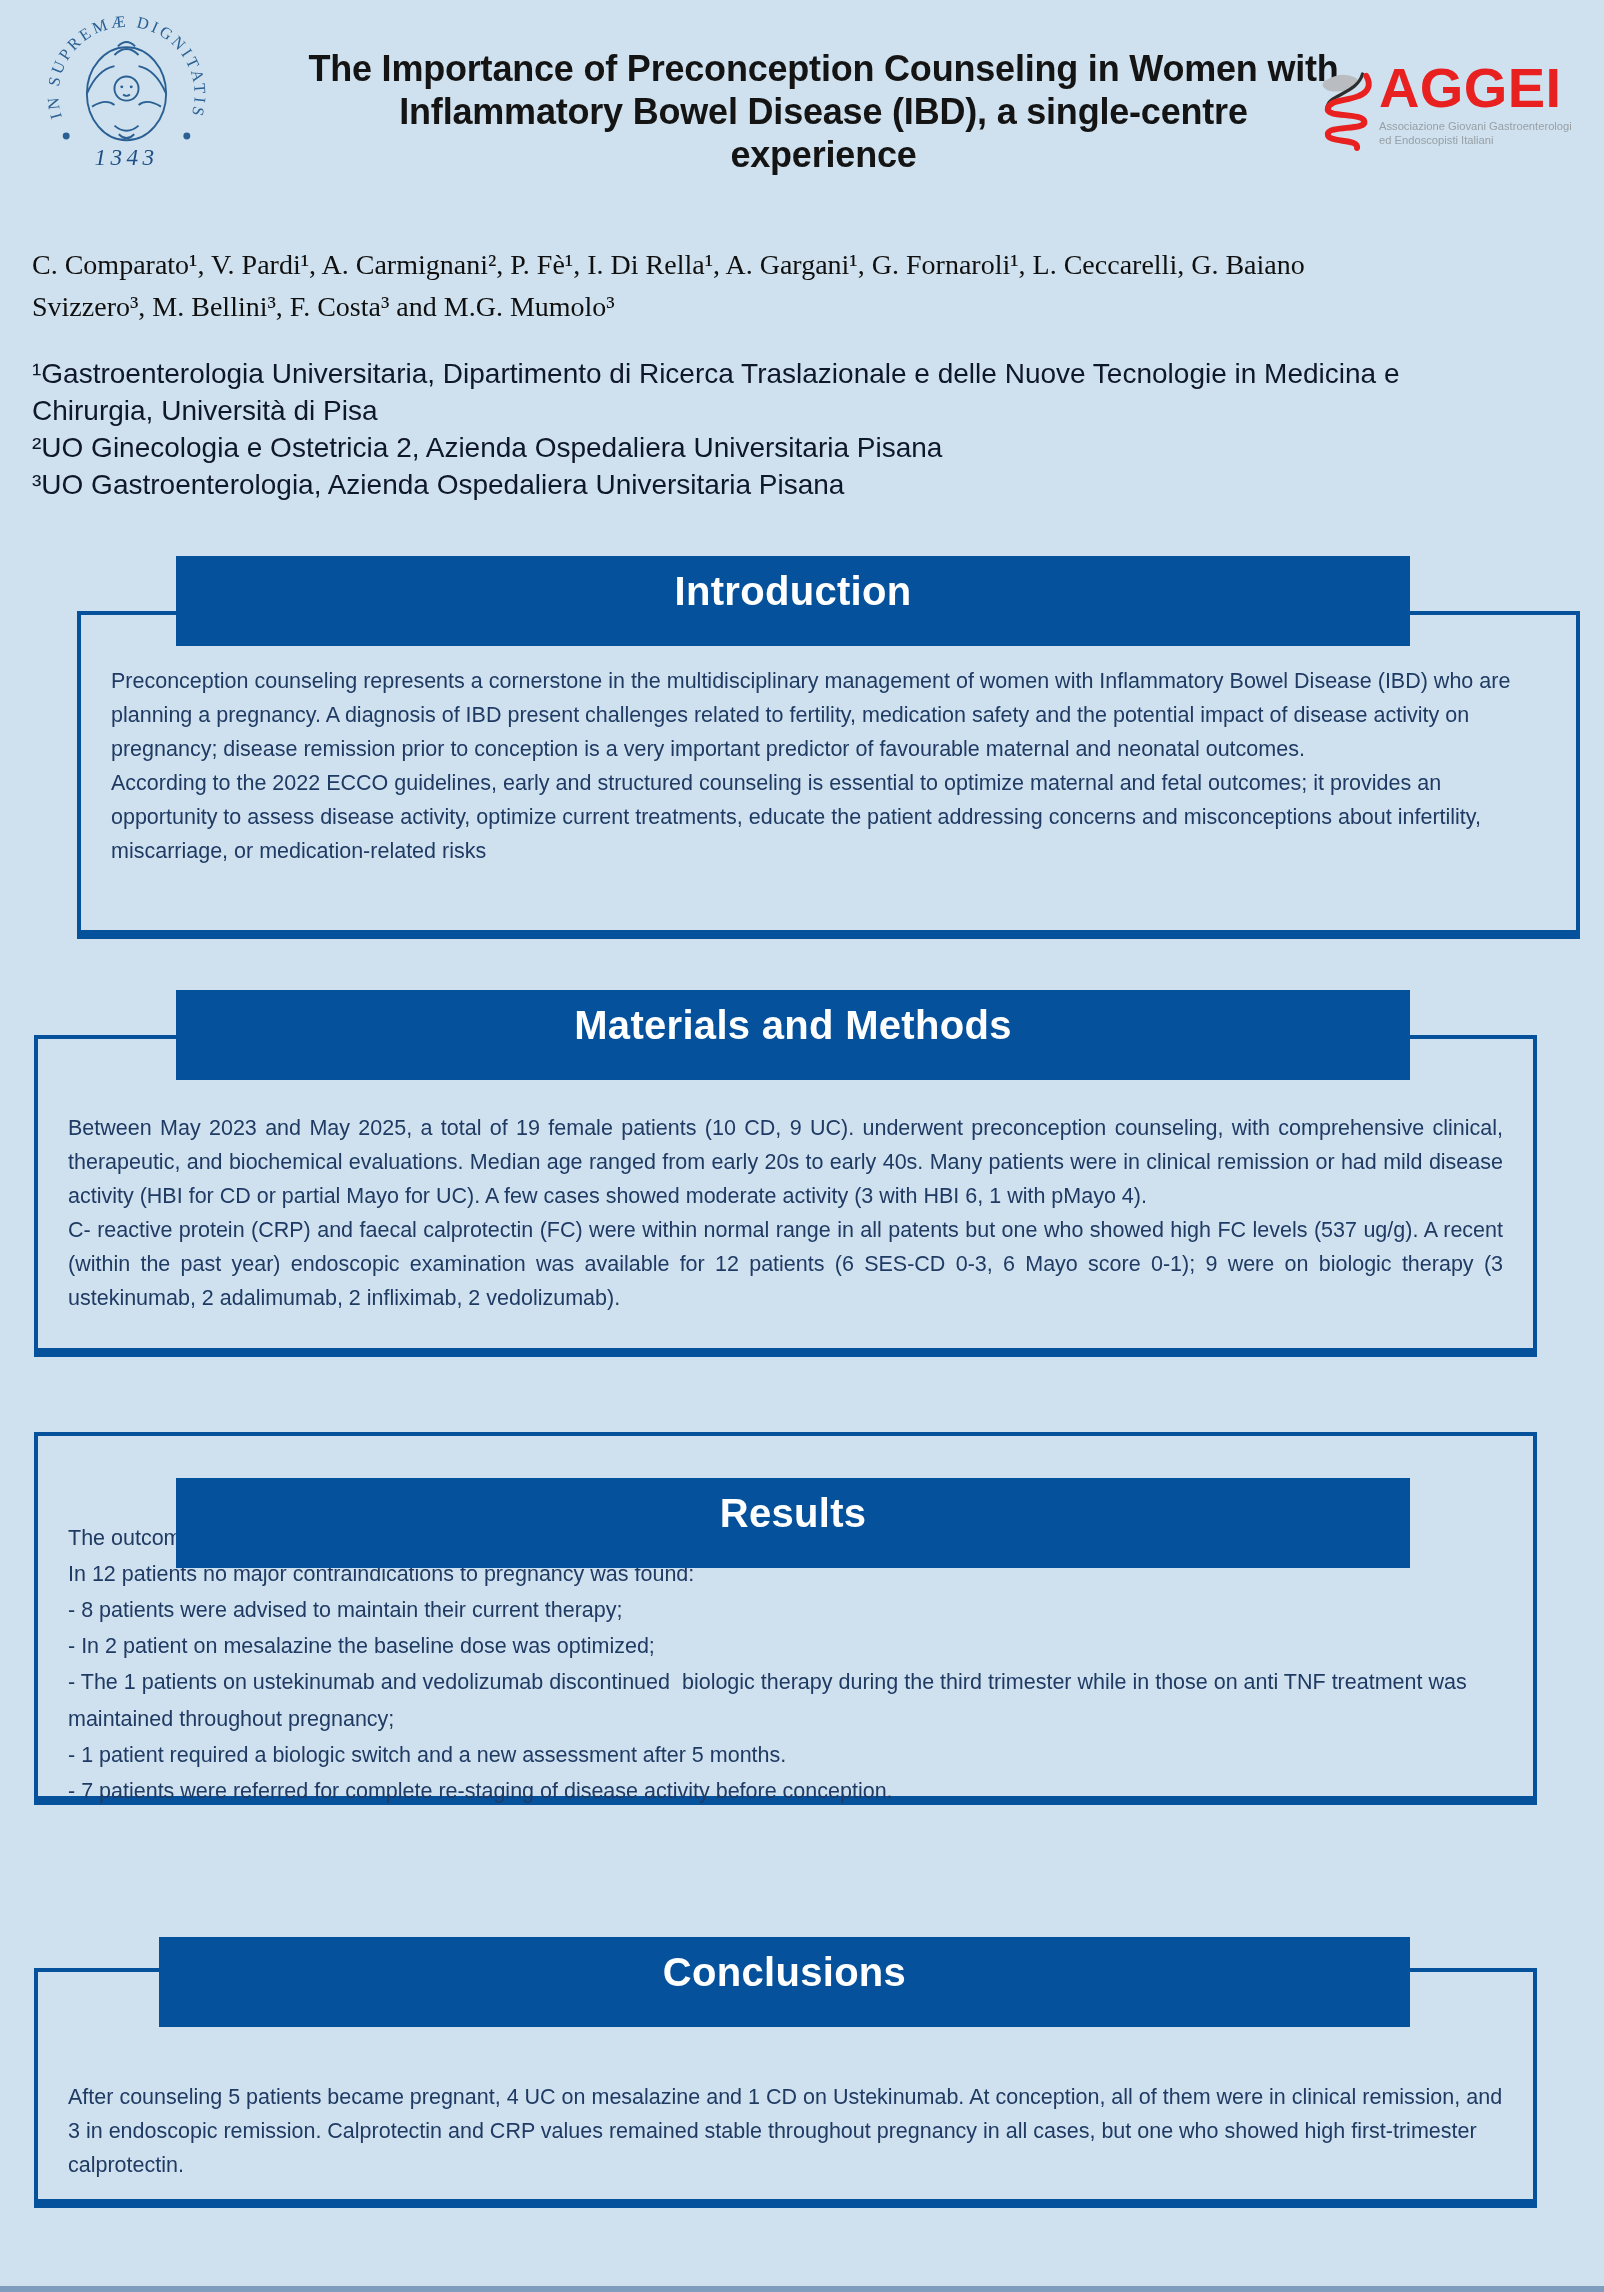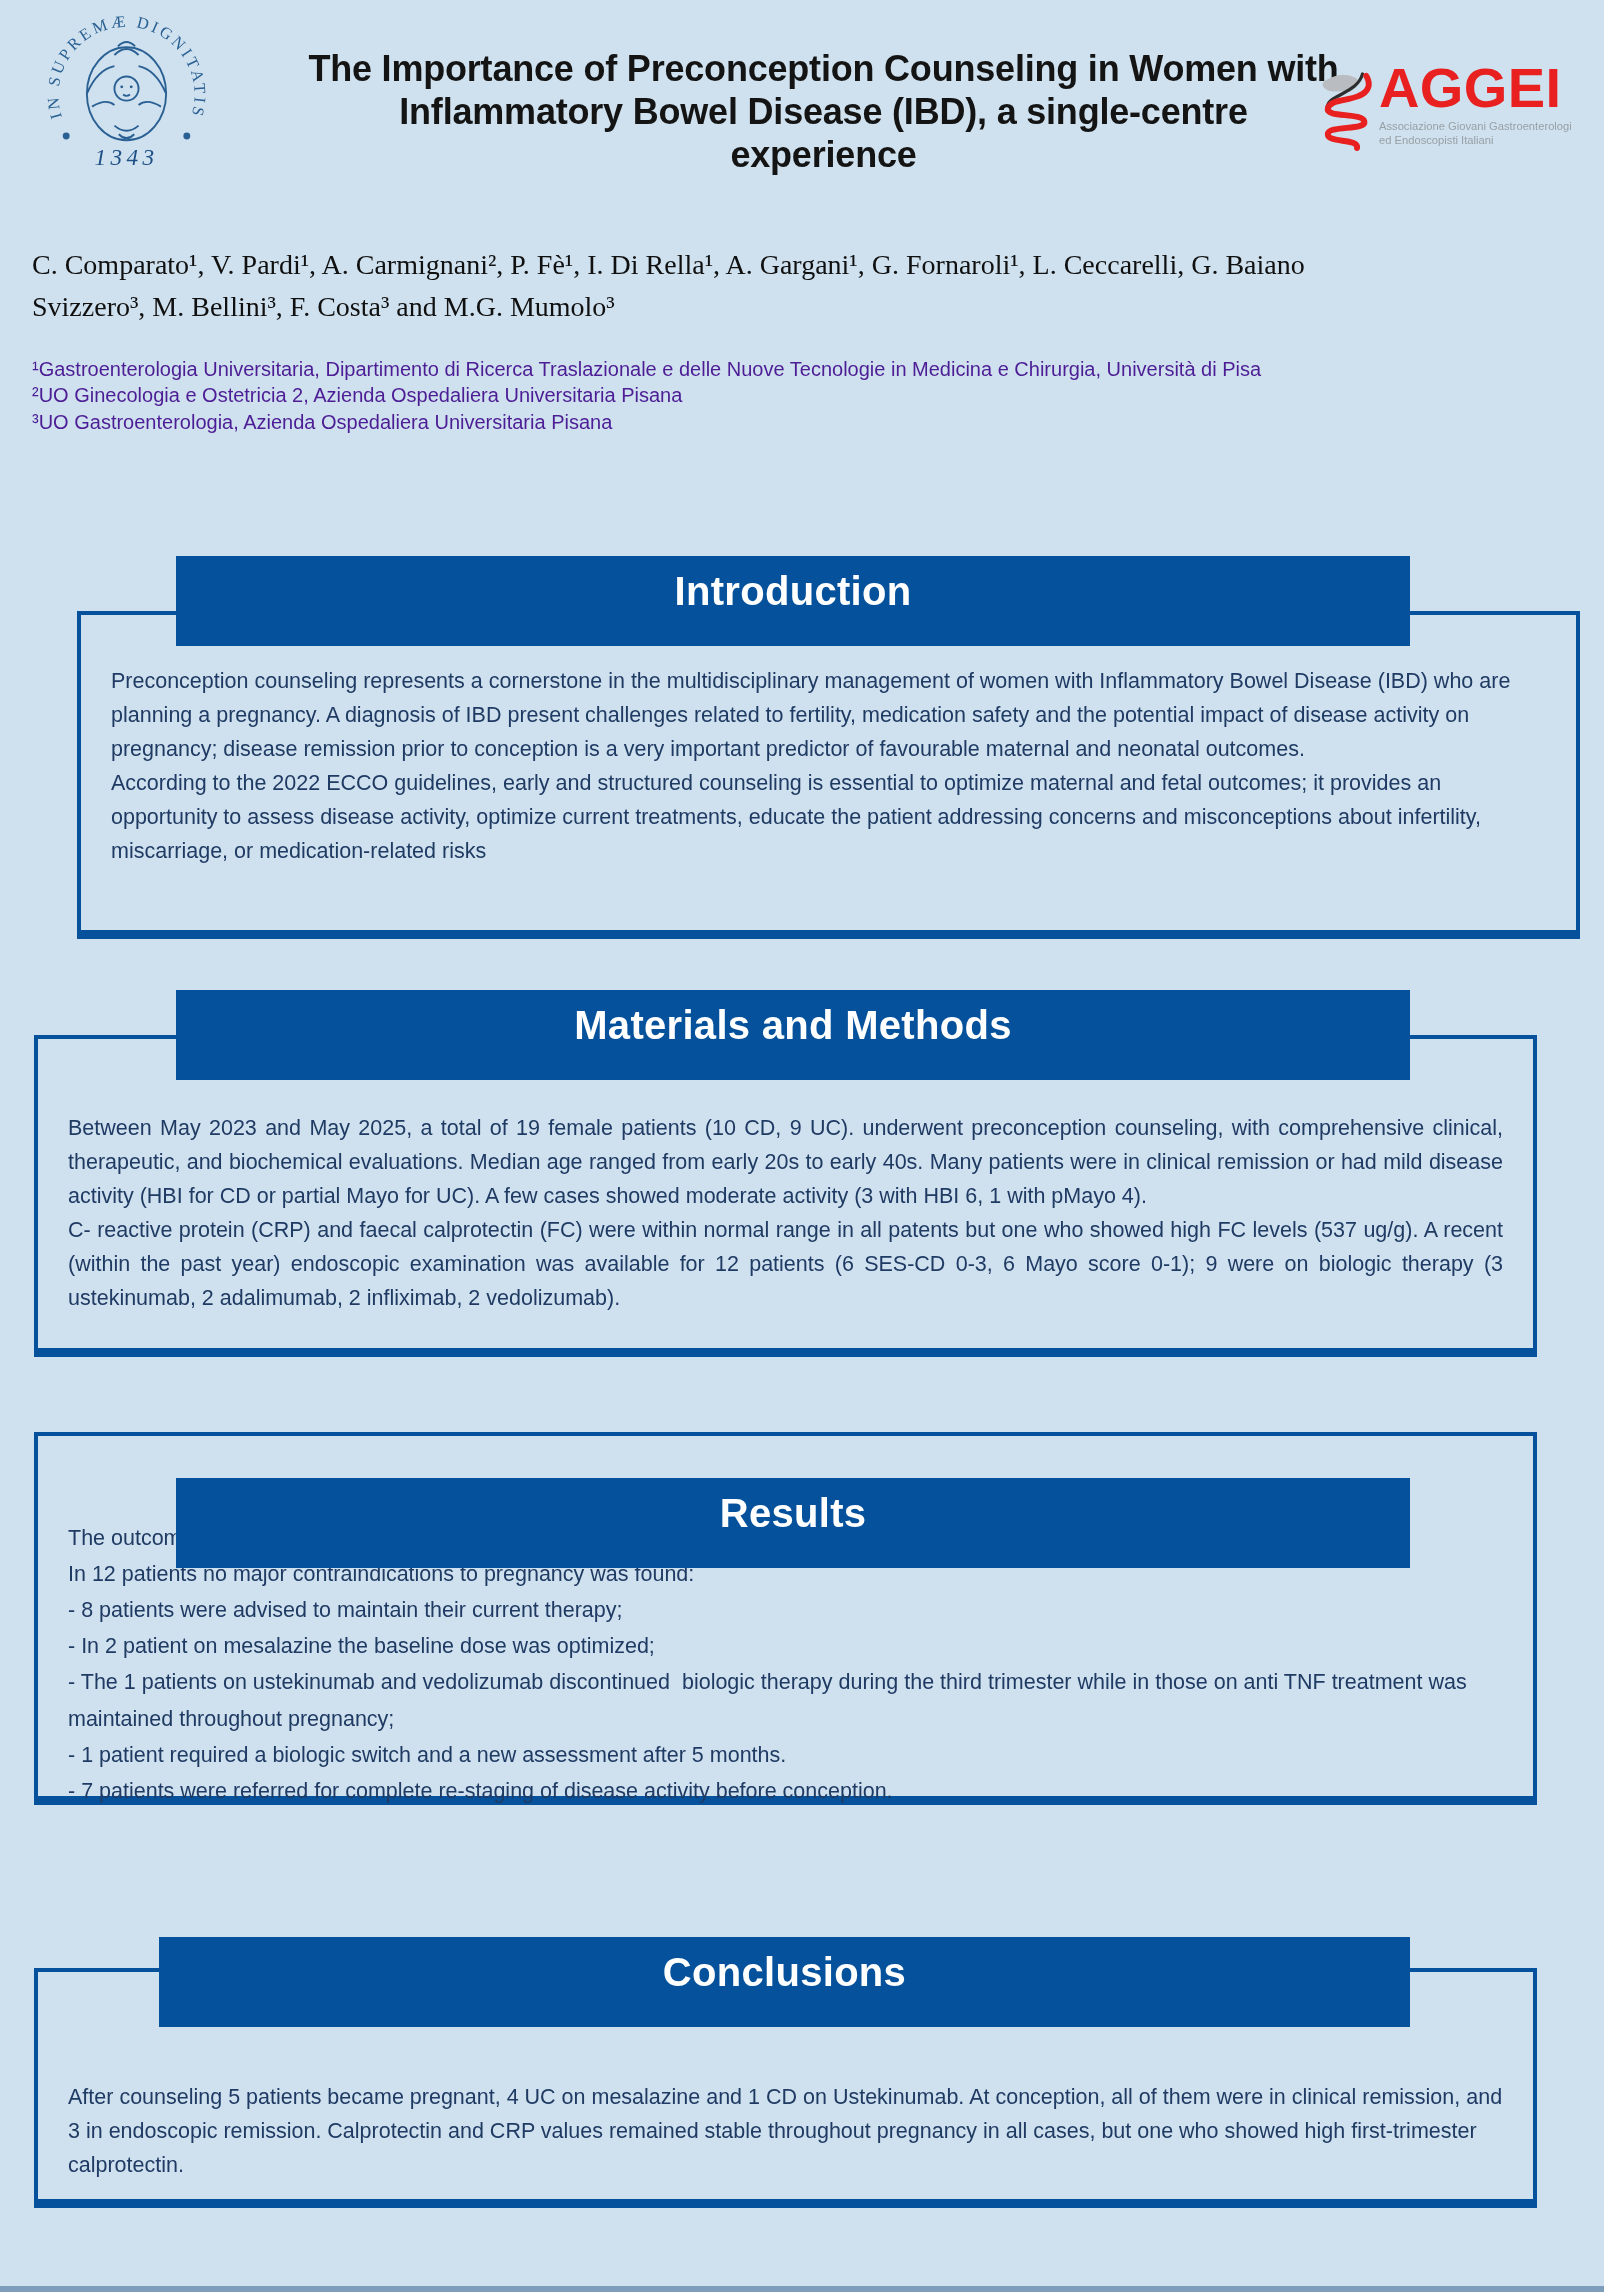--- a/index.html
+++ b/index.html
@@ -21,21 +21,21 @@
   .aggei-icon{flex:0 0 auto;margin-top:7.2px;}
   .aggei-textcol{margin-left:0;}
   .aggei-word{font-size:56px;font-weight:bold;color:#e8201f;line-height:0.95;letter-spacing:0.4px;}
   .aggei-sub{font-size:11.2px;color:#98a0a6;line-height:1.25;margin-top:4.5px;max-width:204px;}
   .authors{
     position:absolute;left:32px;top:244px;width:1281px;
     font-family:"Liberation Serif", serif;font-size:28px;color:#101010;line-height:1.5;
   }
   .affiliations{
     position:absolute;left:32px;top:356px;width:1433px;
-    font-size:20px;color:#4c1d95;line-height:1.32;
+    font-size:28px;color:#0f172a;line-height:1.32;
   }
   
   .panel{
     position:absolute;left:34px;width:1503px;
     box-sizing:border-box;
     border:4.5px solid #05519c;border-bottom-width:9px;
     background:#cfe1ee;
     color:#1f3a63;font-size:21.5px;line-height:1.58;
   }
   .panel p{margin:0;}

